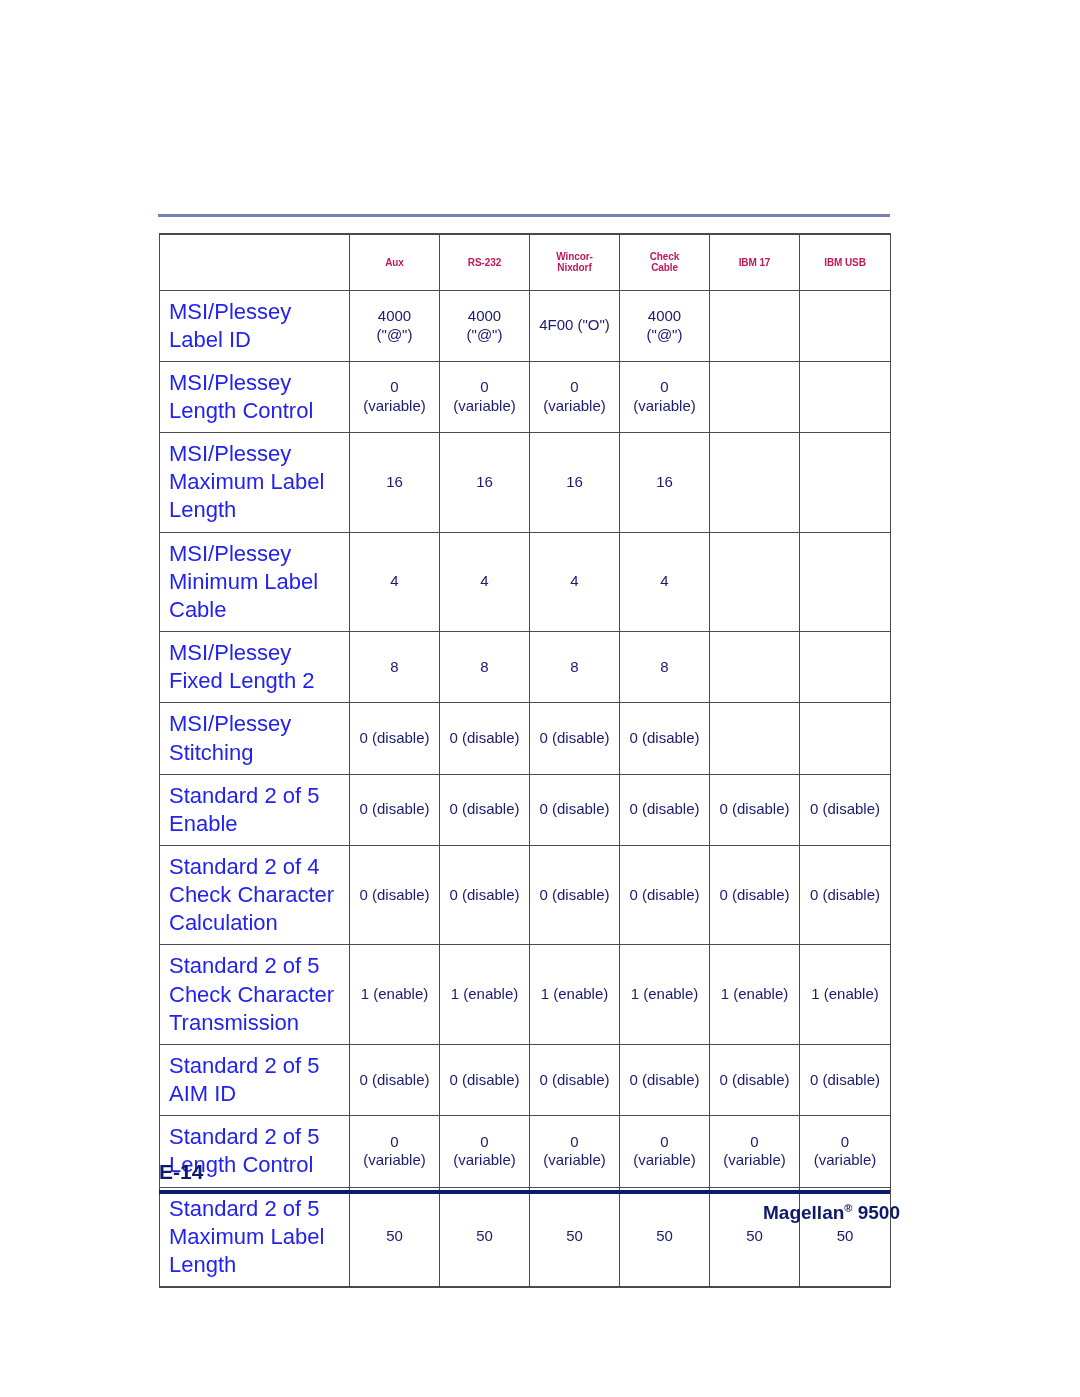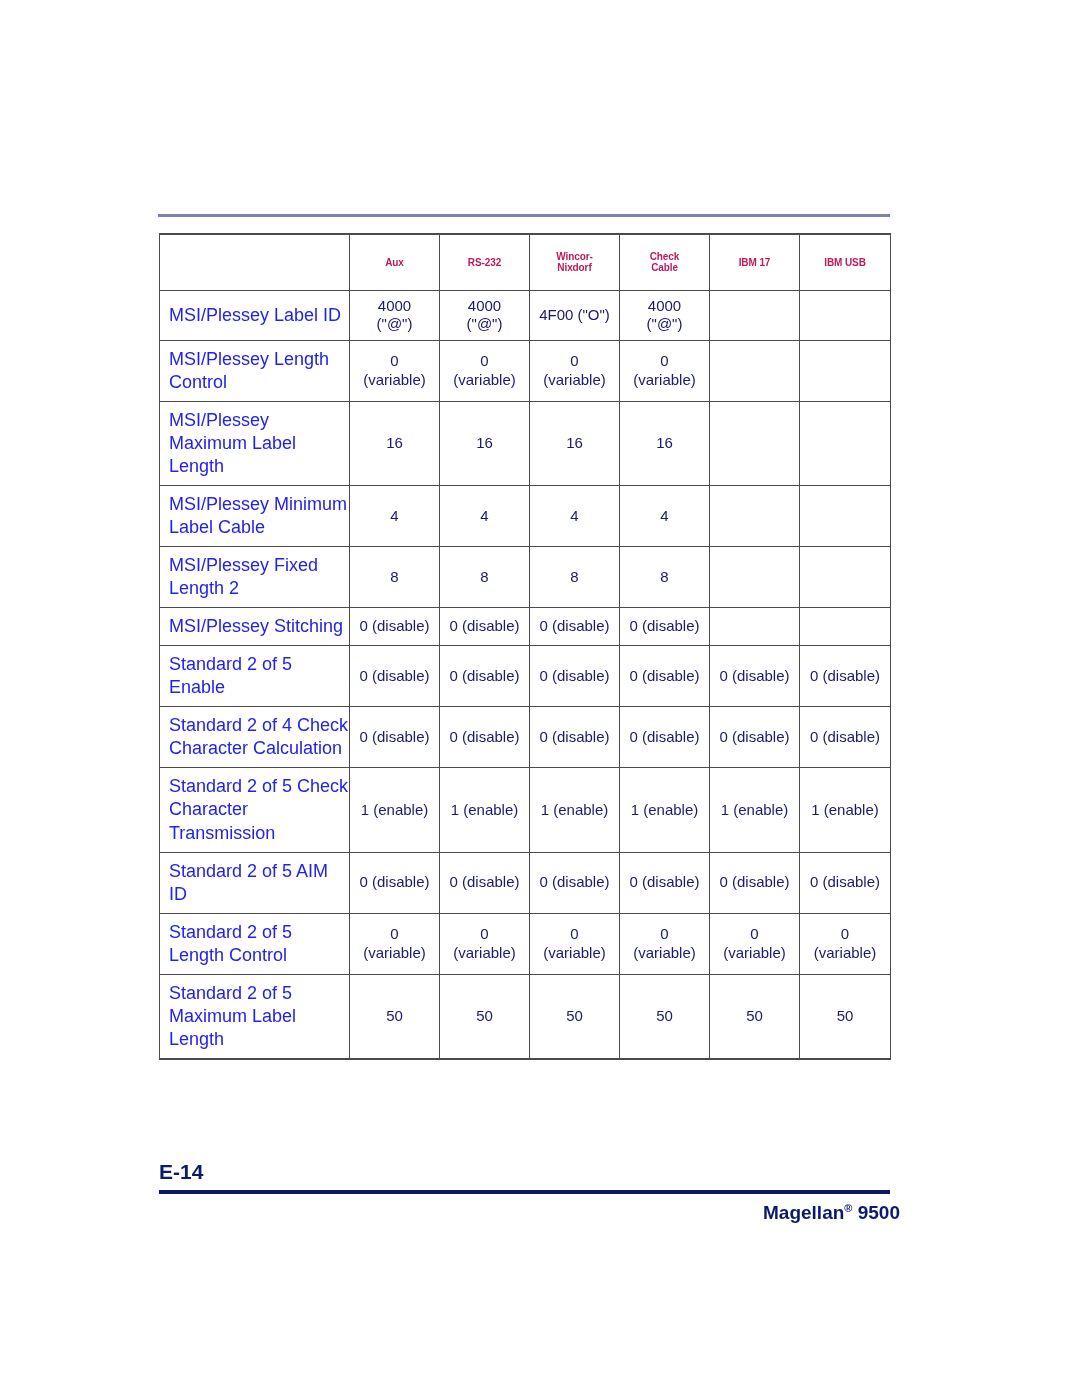--- a/index.html
+++ b/index.html
@@ -65,21 +65,21 @@
     color: #be185d;
     line-height: 1.12;
     letter-spacing: -0.1px;
   }
   .hdr-row th.blank { border-top: 2px solid #4b4b4b; }
   .hdr-row th { border-top: 2px solid #4b4b4b; }
 
   
   td.rowlabel {
     color: #2222ee;
-    font-size: 18px;
+    font-size: 22px;
     line-height: 1.28;
     padding: 7px 0 7px 9px;
     text-align: left;
   }
   
   td.val {
     color: #1a1a6e;
     font-size: 15px;
     line-height: 1.25;
     text-align: center;

